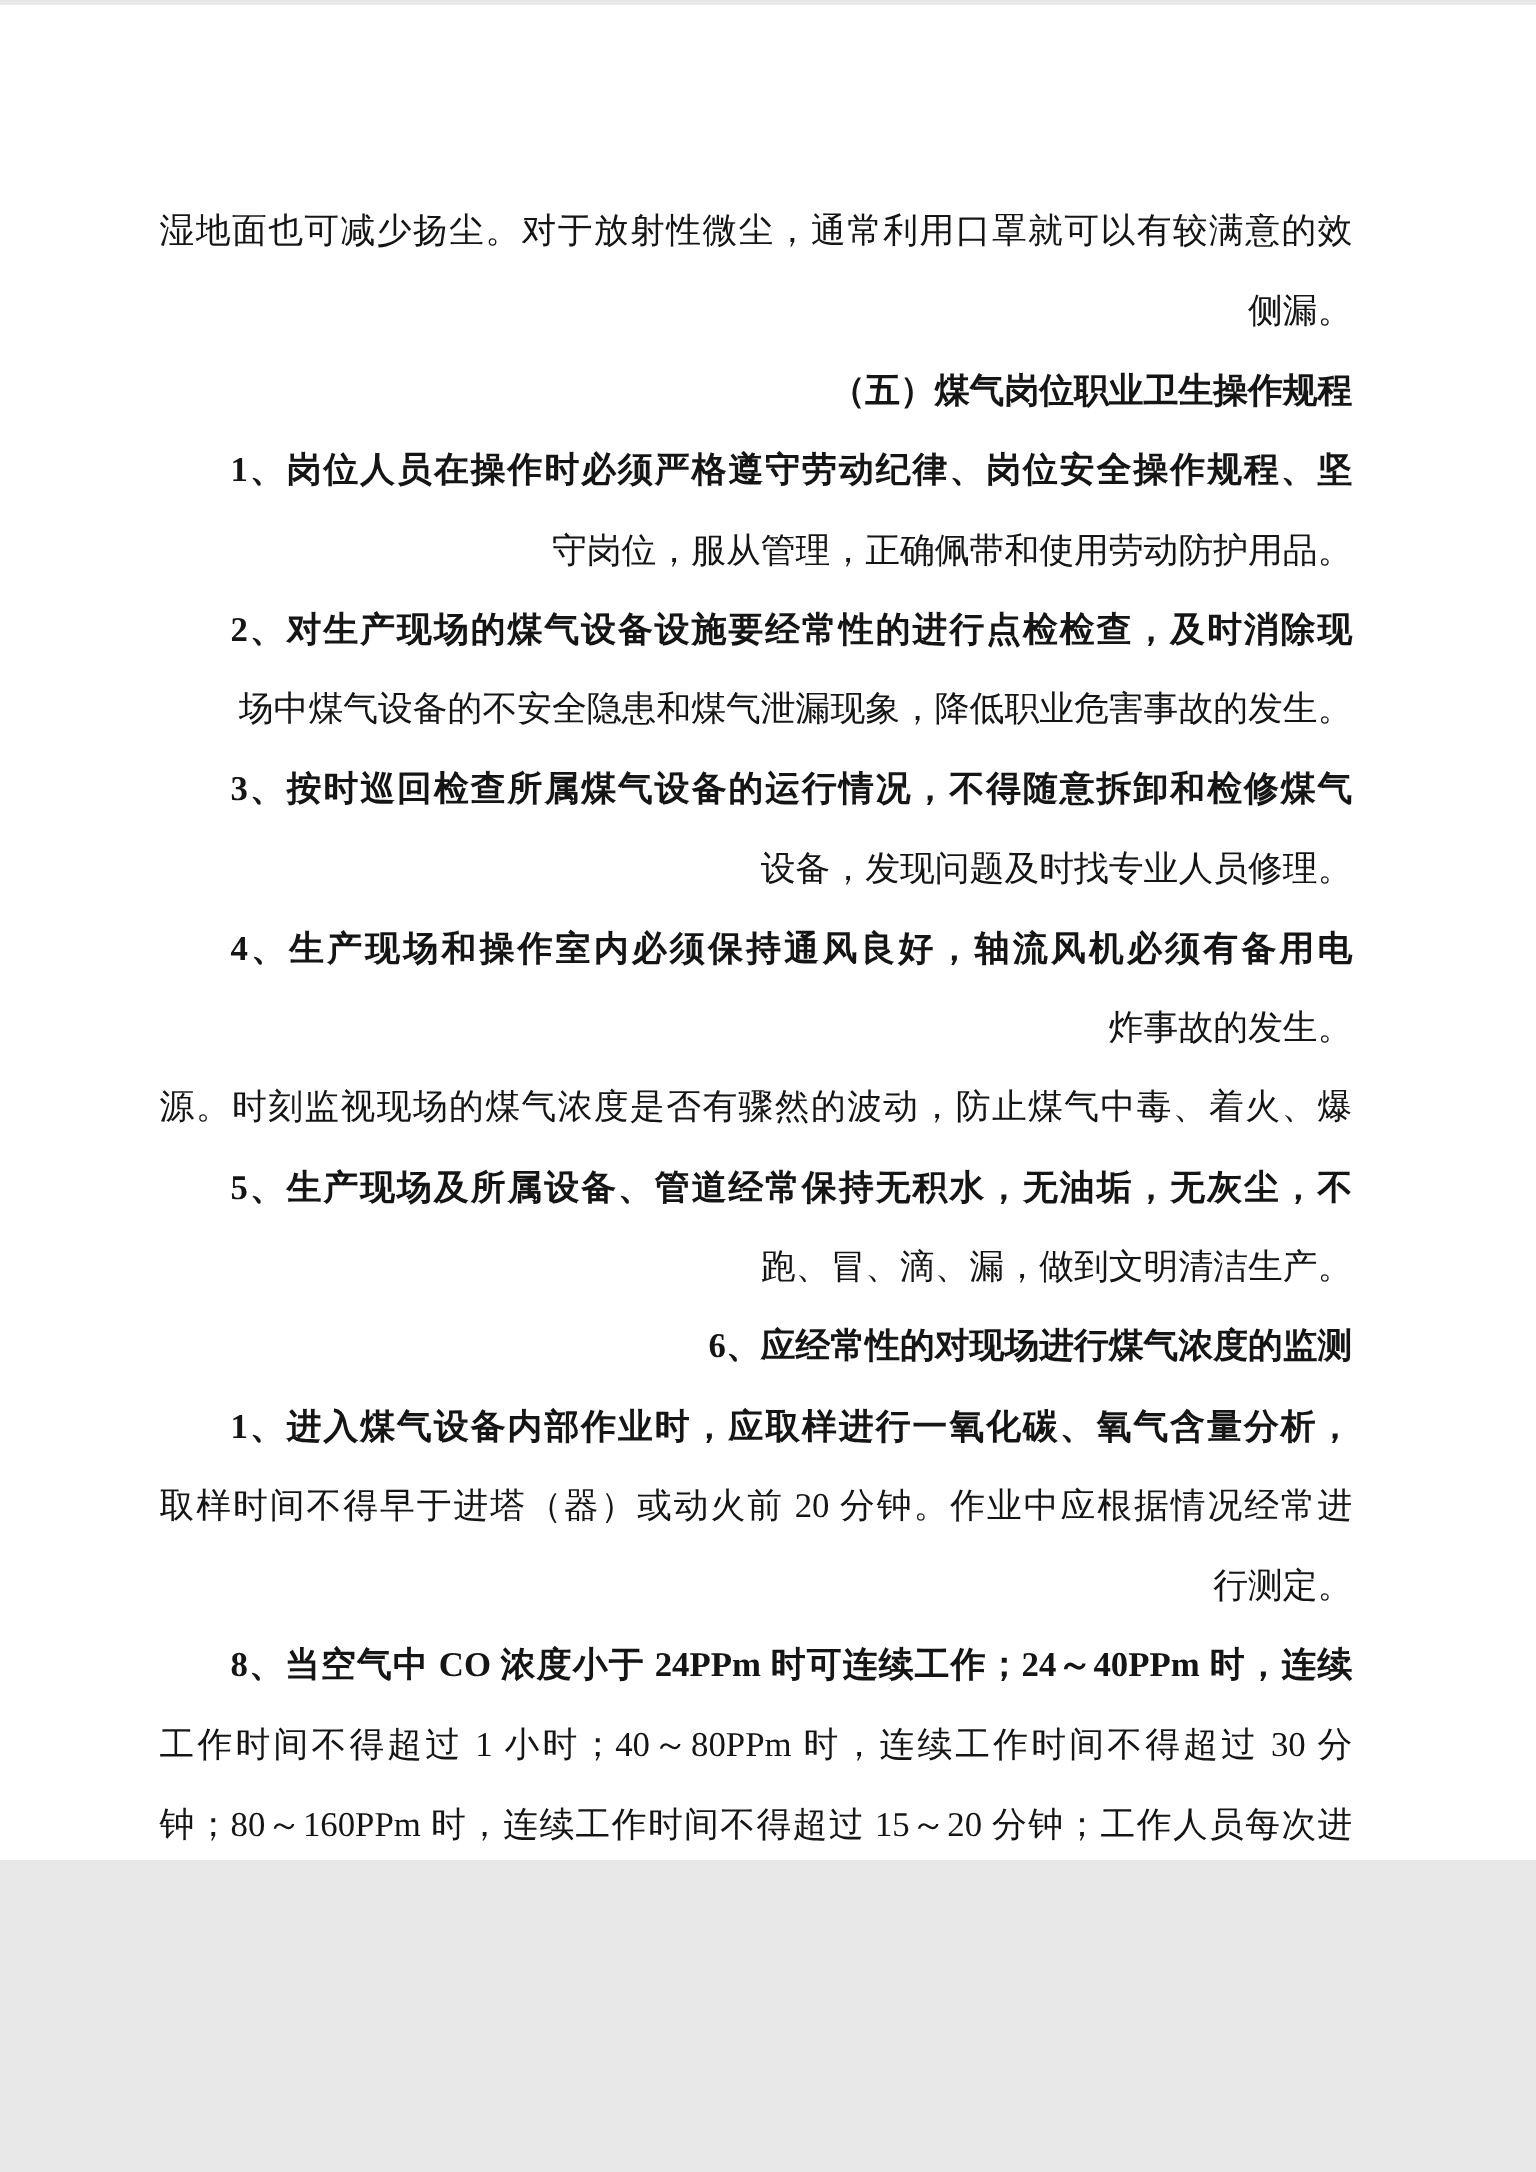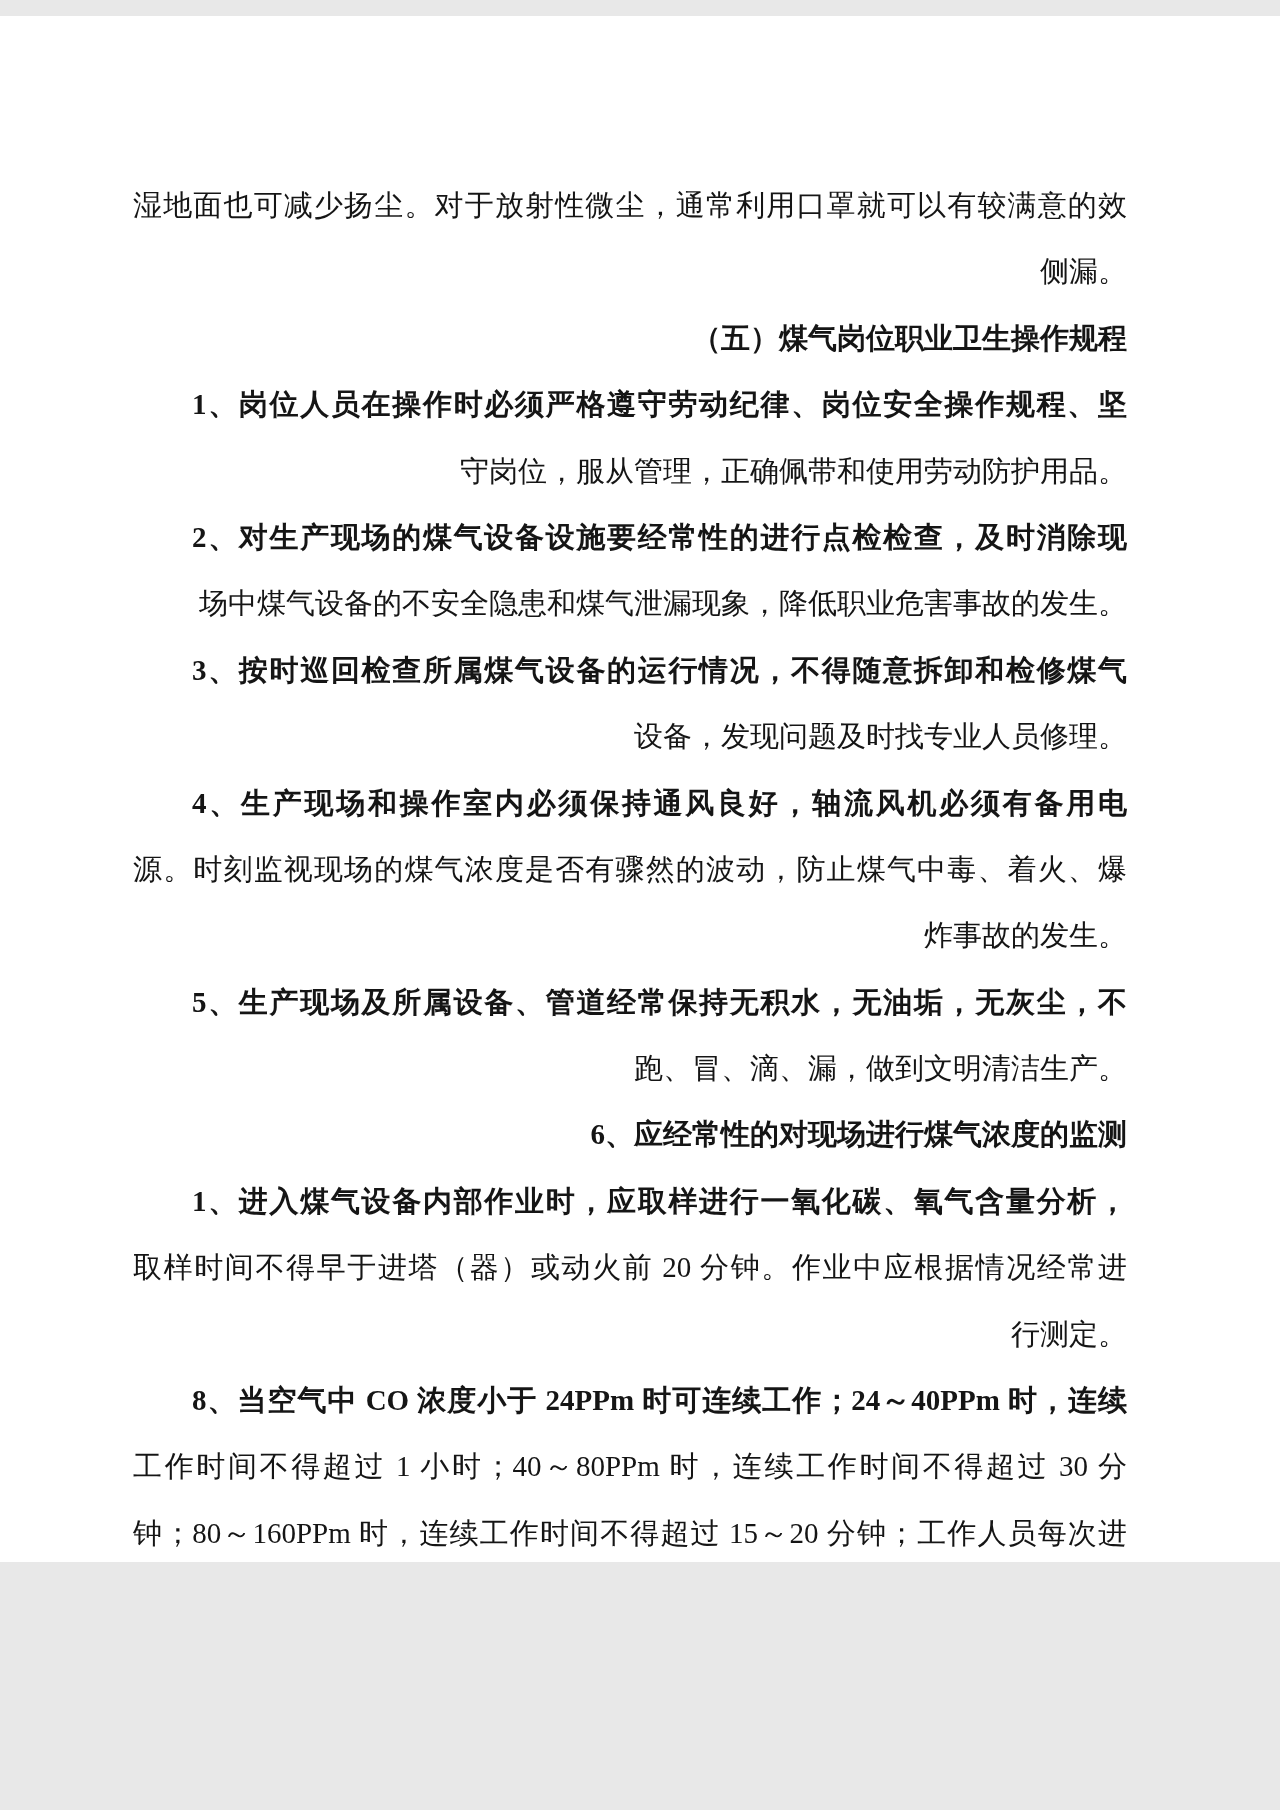--- a/index.html
+++ b/index.html
@@ -4,21 +4,21 @@
 <style>
   html, body {
     margin: 0;
     padding: 0;
     background: #e8e8e8;
   }
   .page {
     position: relative;
     width: 1280px;
     height: 1546px;
-    margin: 16px auto;
+    margin: 4px auto;
     background: #ffffff;
     color: #151515;
     font-family: "Liberation Serif", "DejaVu Serif", serif;
     overflow: hidden;
   }
   .body-text {
     position: absolute;
     left: 133px;
     top: 156px;
     width: 994px;
@@ -83,22 +83,22 @@
       <div class="line">场中煤气设备的不安全隐患和煤气泄漏现象，降低职业危害事故的发生。</div>
     </div>
 
     <div class="para">
       <div class="line j ind">3、按时巡回检查所属煤气设备的运行情况，不得随意拆卸和检修煤气</div>
       <div class="line">设备，发现问题及时找专业人员修理。</div>
     </div>
 
     <div class="para">
       <div class="line j ind">4、生产现场和操作室内必须保持通风良好，轴流风机必须有备用电</div>
+      <div class="line">炸事故的发生。</div>
       <div class="line j">源。时刻监视现场的煤气浓度是否有骤然的波动，防止煤气中毒、着火、爆</div>
-      <div class="line">炸事故的发生。</div>
     </div>
 
     <div class="para">
       <div class="line j ind">5、生产现场及所属设备、管道经常保持无积水，无油垢，无灰尘，不</div>
       <div class="line">跑、冒、滴、漏，做到文明清洁生产。</div>
     </div>
 
     <div class="para">
       <div class="line ind">6、应经常性的对现场进行煤气浓度的监测</div>
     </div>

